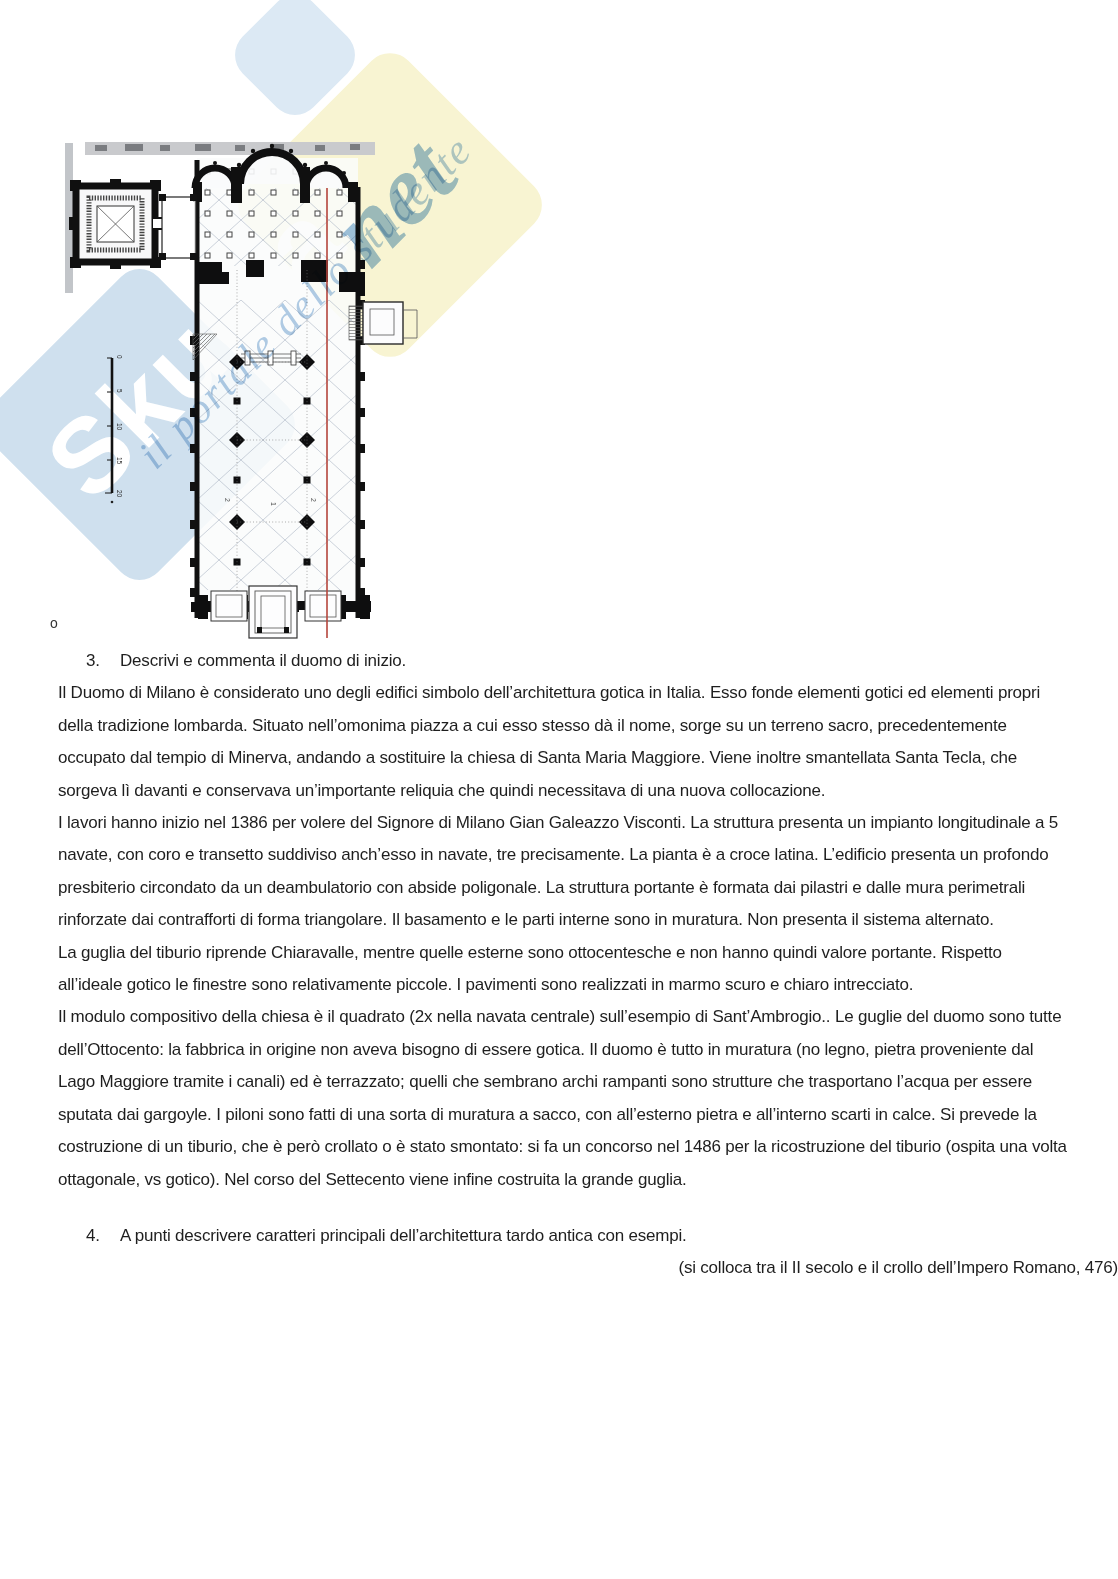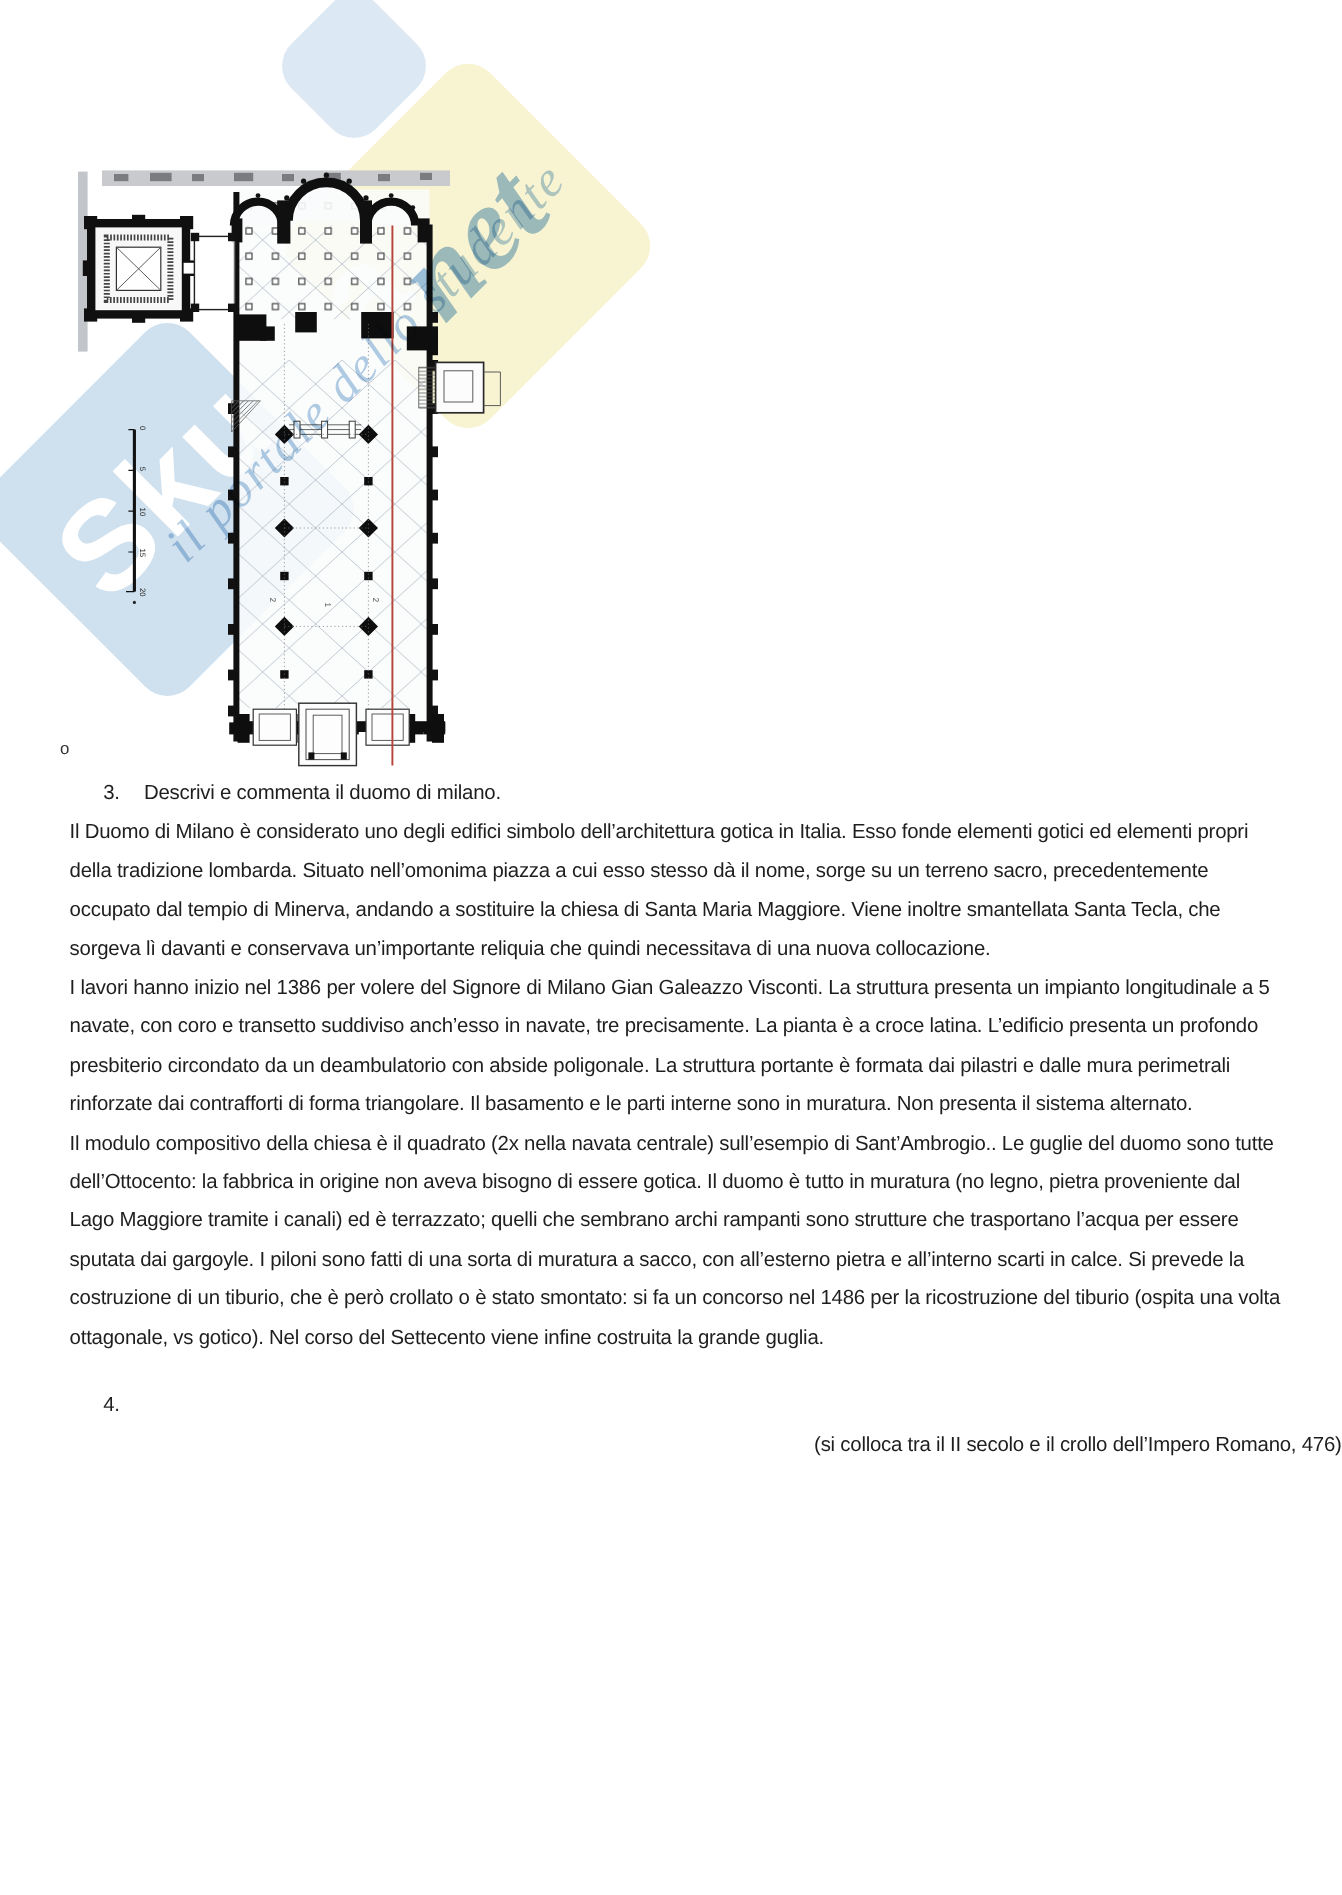--- a/index.html
+++ b/index.html
@@ -254,30 +254,32 @@
     <div class="wm-text wm-net wm-over">net</div>
     <div class="wm-text wm-tagline wm-over">il portale dello studente</div>
 
     <span class="stray-mark">o</span>
   </div>
 
   <div class="content">
 
     <div class="q-line">
       <span class="q-num">3.</span>
-      <span>Descrivi e commenta il duomo di milano.</span>
+      <span>Descrivi e commenta il duomo di inizio.</span>
     </div>
 
     <div class="body-text">
         <p>Il Duomo di Milano è considerato uno degli edifici simbolo dell’architettura gotica in Italia. Esso fonde elementi gotici ed elementi propri della tradizione lombarda. Situato nell’omonima piazza a cui esso stesso dà il nome, sorge su un terreno sacro, precedentemente occupato dal tempio di Minerva, andando a sostituire la chiesa di Santa Maria Maggiore. Viene inoltre smantellata Santa Tecla, che sorgeva lì davanti e conservava un’importante reliquia che quindi necessitava di una nuova collocazione.</p>
         <p>I lavori hanno inizio nel 1386 per volere del Signore di Milano Gian Galeazzo Visconti. La struttura presenta un impianto longitudinale a 5 navate, con coro e transetto suddiviso anch’esso in navate, tre precisamente. La pianta è a croce latina. L’edificio presenta un profondo presbiterio circondato da un deambulatorio con abside poligonale. La struttura portante è formata dai pilastri e dalle mura perimetrali rinforzate dai contrafforti di forma triangolare. Il basamento e le parti interne sono in muratura. Non presenta il sistema alternato.</p>
+        <p>La guglia del tiburio riprende Chiaravalle, mentre quelle esterne sono ottocentesche e non hanno quindi valore portante. Rispetto all’ideale gotico le finestre sono relativamente piccole. I pavimenti sono realizzati in marmo scuro e chiaro intrecciato.</p>
         <p>Il modulo compositivo della chiesa è il quadrato (2x nella navata centrale) sull’esempio di Sant’Ambrogio.. Le guglie del duomo sono tutte dell’Ottocento: la fabbrica in origine non aveva bisogno di essere gotica. Il duomo è tutto in muratura (no legno, pietra proveniente dal Lago Maggiore tramite i canali) ed è terrazzato; quelli che sembrano archi rampanti sono strutture che trasportano l’acqua per essere sputata dai gargoyle. I piloni sono fatti di una sorta di muratura a sacco, con all’esterno pietra e all’interno scarti in calce. Si prevede la costruzione di un tiburio, che è però crollato o è stato smontato: si fa un concorso nel 1486 per la ricostruzione del tiburio (ospita una volta ottagonale, vs gotico). Nel corso del Settecento viene infine costruita la grande guglia.</p>
       </div>
 
     <div class="q4">
       <div class="q-line">
         <span class="q-num">4.</span>
+        <span>A punti descrivere caratteri principali dell’architettura tardo antica con esempi.</span>
       </div>
       <div class="q-sub">(si colloca tra il II secolo e il crollo dell’Impero Romano, 476)</div>
     </div>
 
   </div>
 </div>
 
 </body></html>

